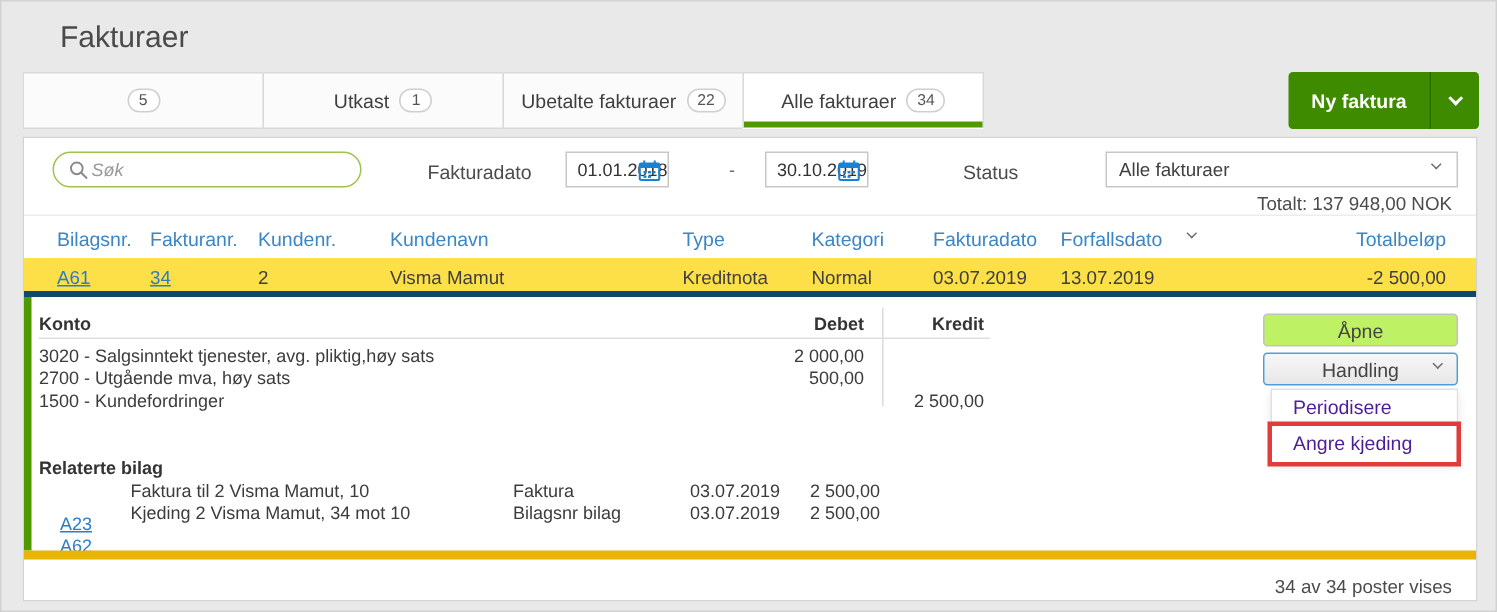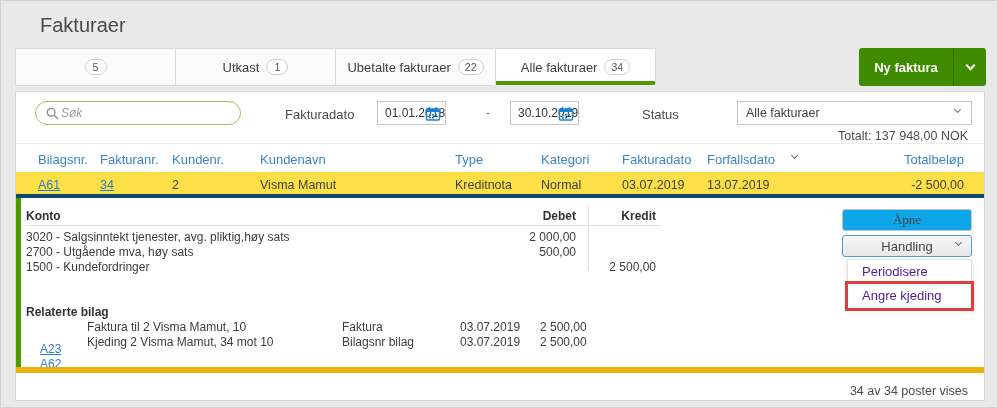--- a/index.html
+++ b/index.html
@@ -73,21 +73,21 @@
   .bold { font-weight:bold; color:#333; }
   .konto-title { position:absolute; left:10px; top:11px; }
   .kd-debet  { position:absolute; left:460px; width:100px; text-align:right; }
   .kd-kredit { position:absolute; left:540px; width:100px; text-align:right; }
   .konto-sep { position:absolute; left:10px; top:27px; width:634px; height:1px; background:#dedede; }
   .konto-vline { position:absolute; left:572px; top:7px; width:1px; height:66px; background:#dcdcdc; }
   .acct-name { position:absolute; left:10px; white-space:nowrap; }
 
   .btn { position:absolute; left:826px; width:130px; height:22px; border-radius:3px; font-size:13px;
          color:#444; display:flex; align-items:center; justify-content:center; cursor:pointer; }
-  .btn-open { top:11px; background:#0ea5e9; border:1px solid #c2c2c2;font-family:Liberation Serif, serif; }
+  .btn-open { top:11px; background:#bef264; border:1px solid #c2c2c2; }
   .btn-handling { top:37px; background:linear-gradient(#f7f7f7,#e7e7e7); border:1px solid #4d9fd6; }
   .btn-handling .chev { position:absolute; right:10px; top:8px; }
 
   .menu { position:absolute; left:831px; top:61px; width:125px; background:#fff; border:1px solid #e0e0e0;
           box-shadow:0 2px 6px rgba(0,0,0,0.12); z-index:5; }
   .menu-item { height:24px; line-height:24px; padding-left:14px; font-size:13px; color:#4c1d95; cursor:pointer;
                background:#fff; }
   .menu-item.highlighted { outline:3px solid #e03c3c; outline-offset:0; position:relative; z-index:6; }
 
   .rel-title { position:absolute; left:10px; top:107px; }

